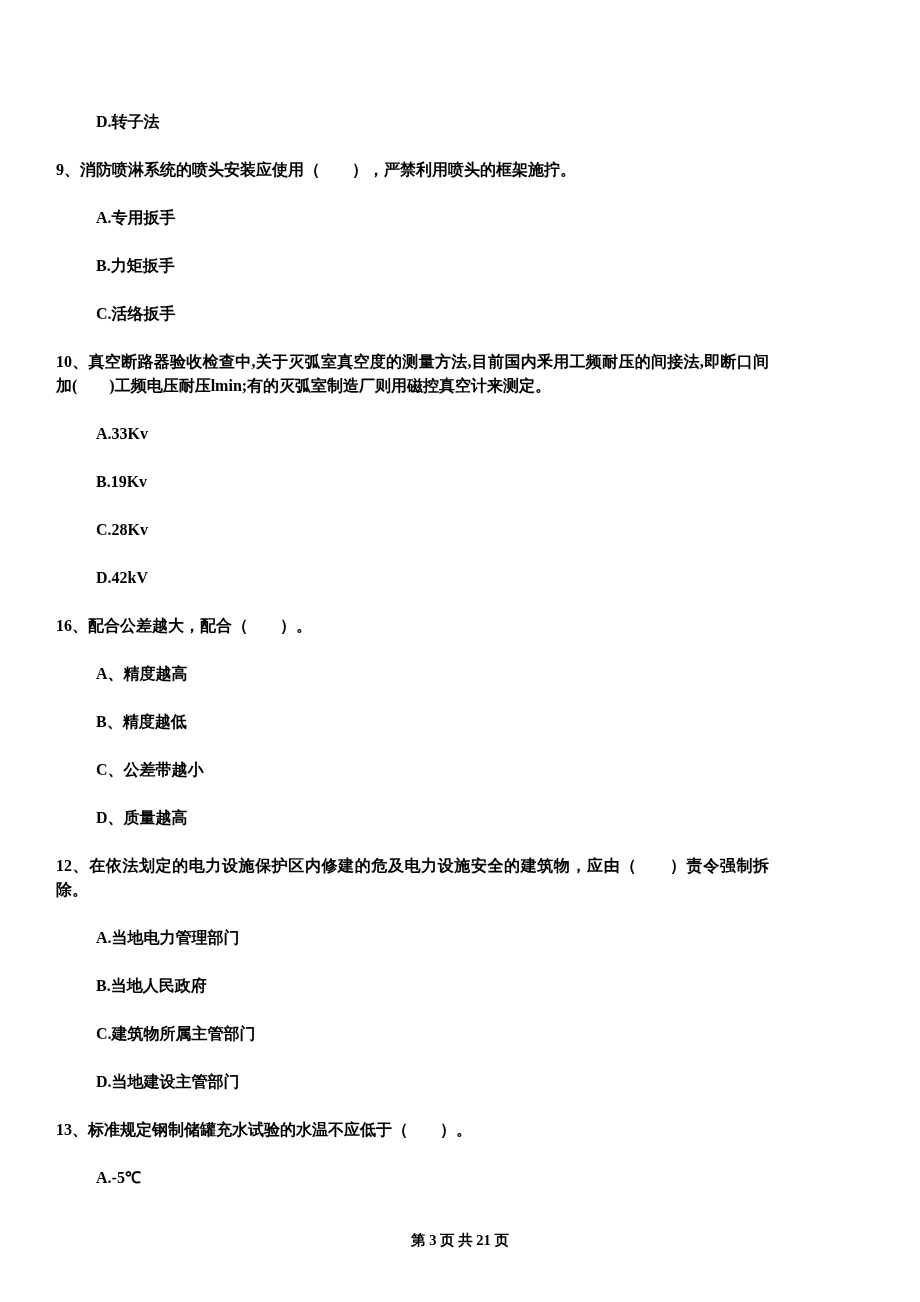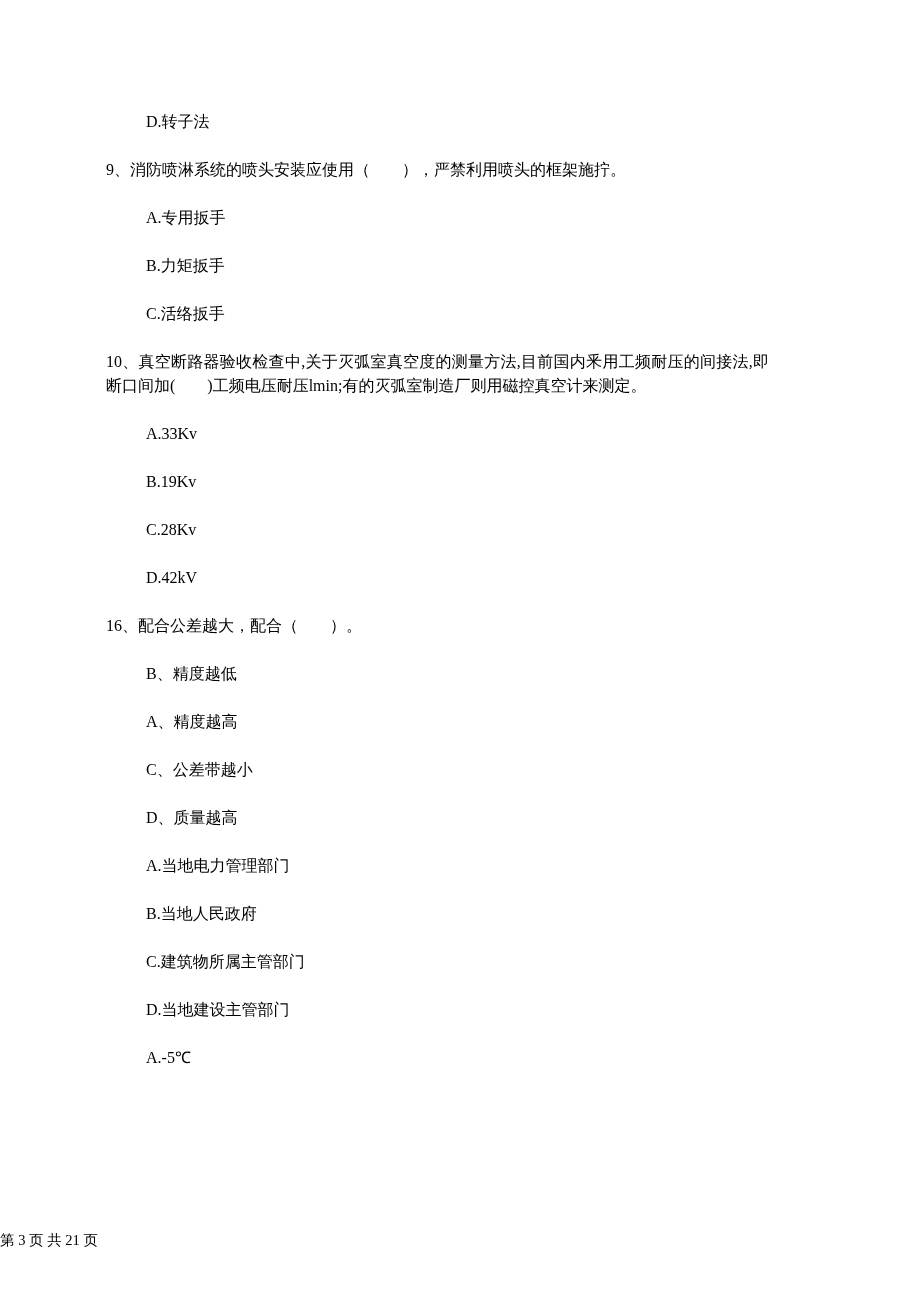--- a/index.html
+++ b/index.html
@@ -10,35 +10,36 @@
   }
   .page {
     width: 920px;
     height: 1302px;
     position: relative;
     font-family: "SimSun", "宋体", serif;
     font-size: 16px;
     color: #000;
     line-height: 1.5;
     box-sizing: border-box;
-    padding: 110px 135px 0 106px;
+    padding: 110px 135px 0 56px;
+    font-weight: bold;
   }
   .option {
     margin: 0 0 24px 40px;
   }
   .stem {
     margin: 0 16px 24px 0;
     text-align: justify;
   }
   .footer {
     position: absolute;
     bottom: 50px;
     left: 0;
     width: 920px;
-    text-align: left;
+    text-align: center;
     font-size: 14.5px;
   }
 </style>
 </head>
 <body>
 
 <div class="page">
 
   <p class="option">D.转子法</p>
 
@@ -47,26 +48,28 @@
   <p class="option">B.力矩扳手</p>
   <p class="option">C.活络扳手</p>
 
   <p class="stem">10、真空断路器验收检查中,关于灭弧室真空度的测量方法,目前国内釆用工频耐压的间接法,即断口间加(　　)工频电压耐压lmin;有的灭弧室制造厂则用磁控真空计来测定。</p>
   <p class="option">A.33Kv</p>
   <p class="option">B.19Kv</p>
   <p class="option">C.28Kv</p>
   <p class="option">D.42kV</p>
 
   <p class="stem">16、配合公差越大，配合（　　）。</p>
+  <p class="option">A、精度越高</p>
   <p class="option">B、精度越低</p>
-  <p class="option">A、精度越高</p>
   <p class="option">C、公差带越小</p>
   <p class="option">D、质量越高</p>
 
+  <p class="stem">12、在依法划定的电力设施保护区内修建的危及电力设施安全的建筑物，应由（　　）责令强制拆除。</p>
   <p class="option">A.当地电力管理部门</p>
   <p class="option">B.当地人民政府</p>
   <p class="option">C.建筑物所属主管部门</p>
   <p class="option">D.当地建设主管部门</p>
 
+  <p class="stem">13、标准规定钢制储罐充水试验的水温不应低于（　　）。</p>
   <p class="option">A.-5℃</p>
 
   <div class="footer">第 3 页 共 21 页</div>
 </div>
 
 </body></html>

